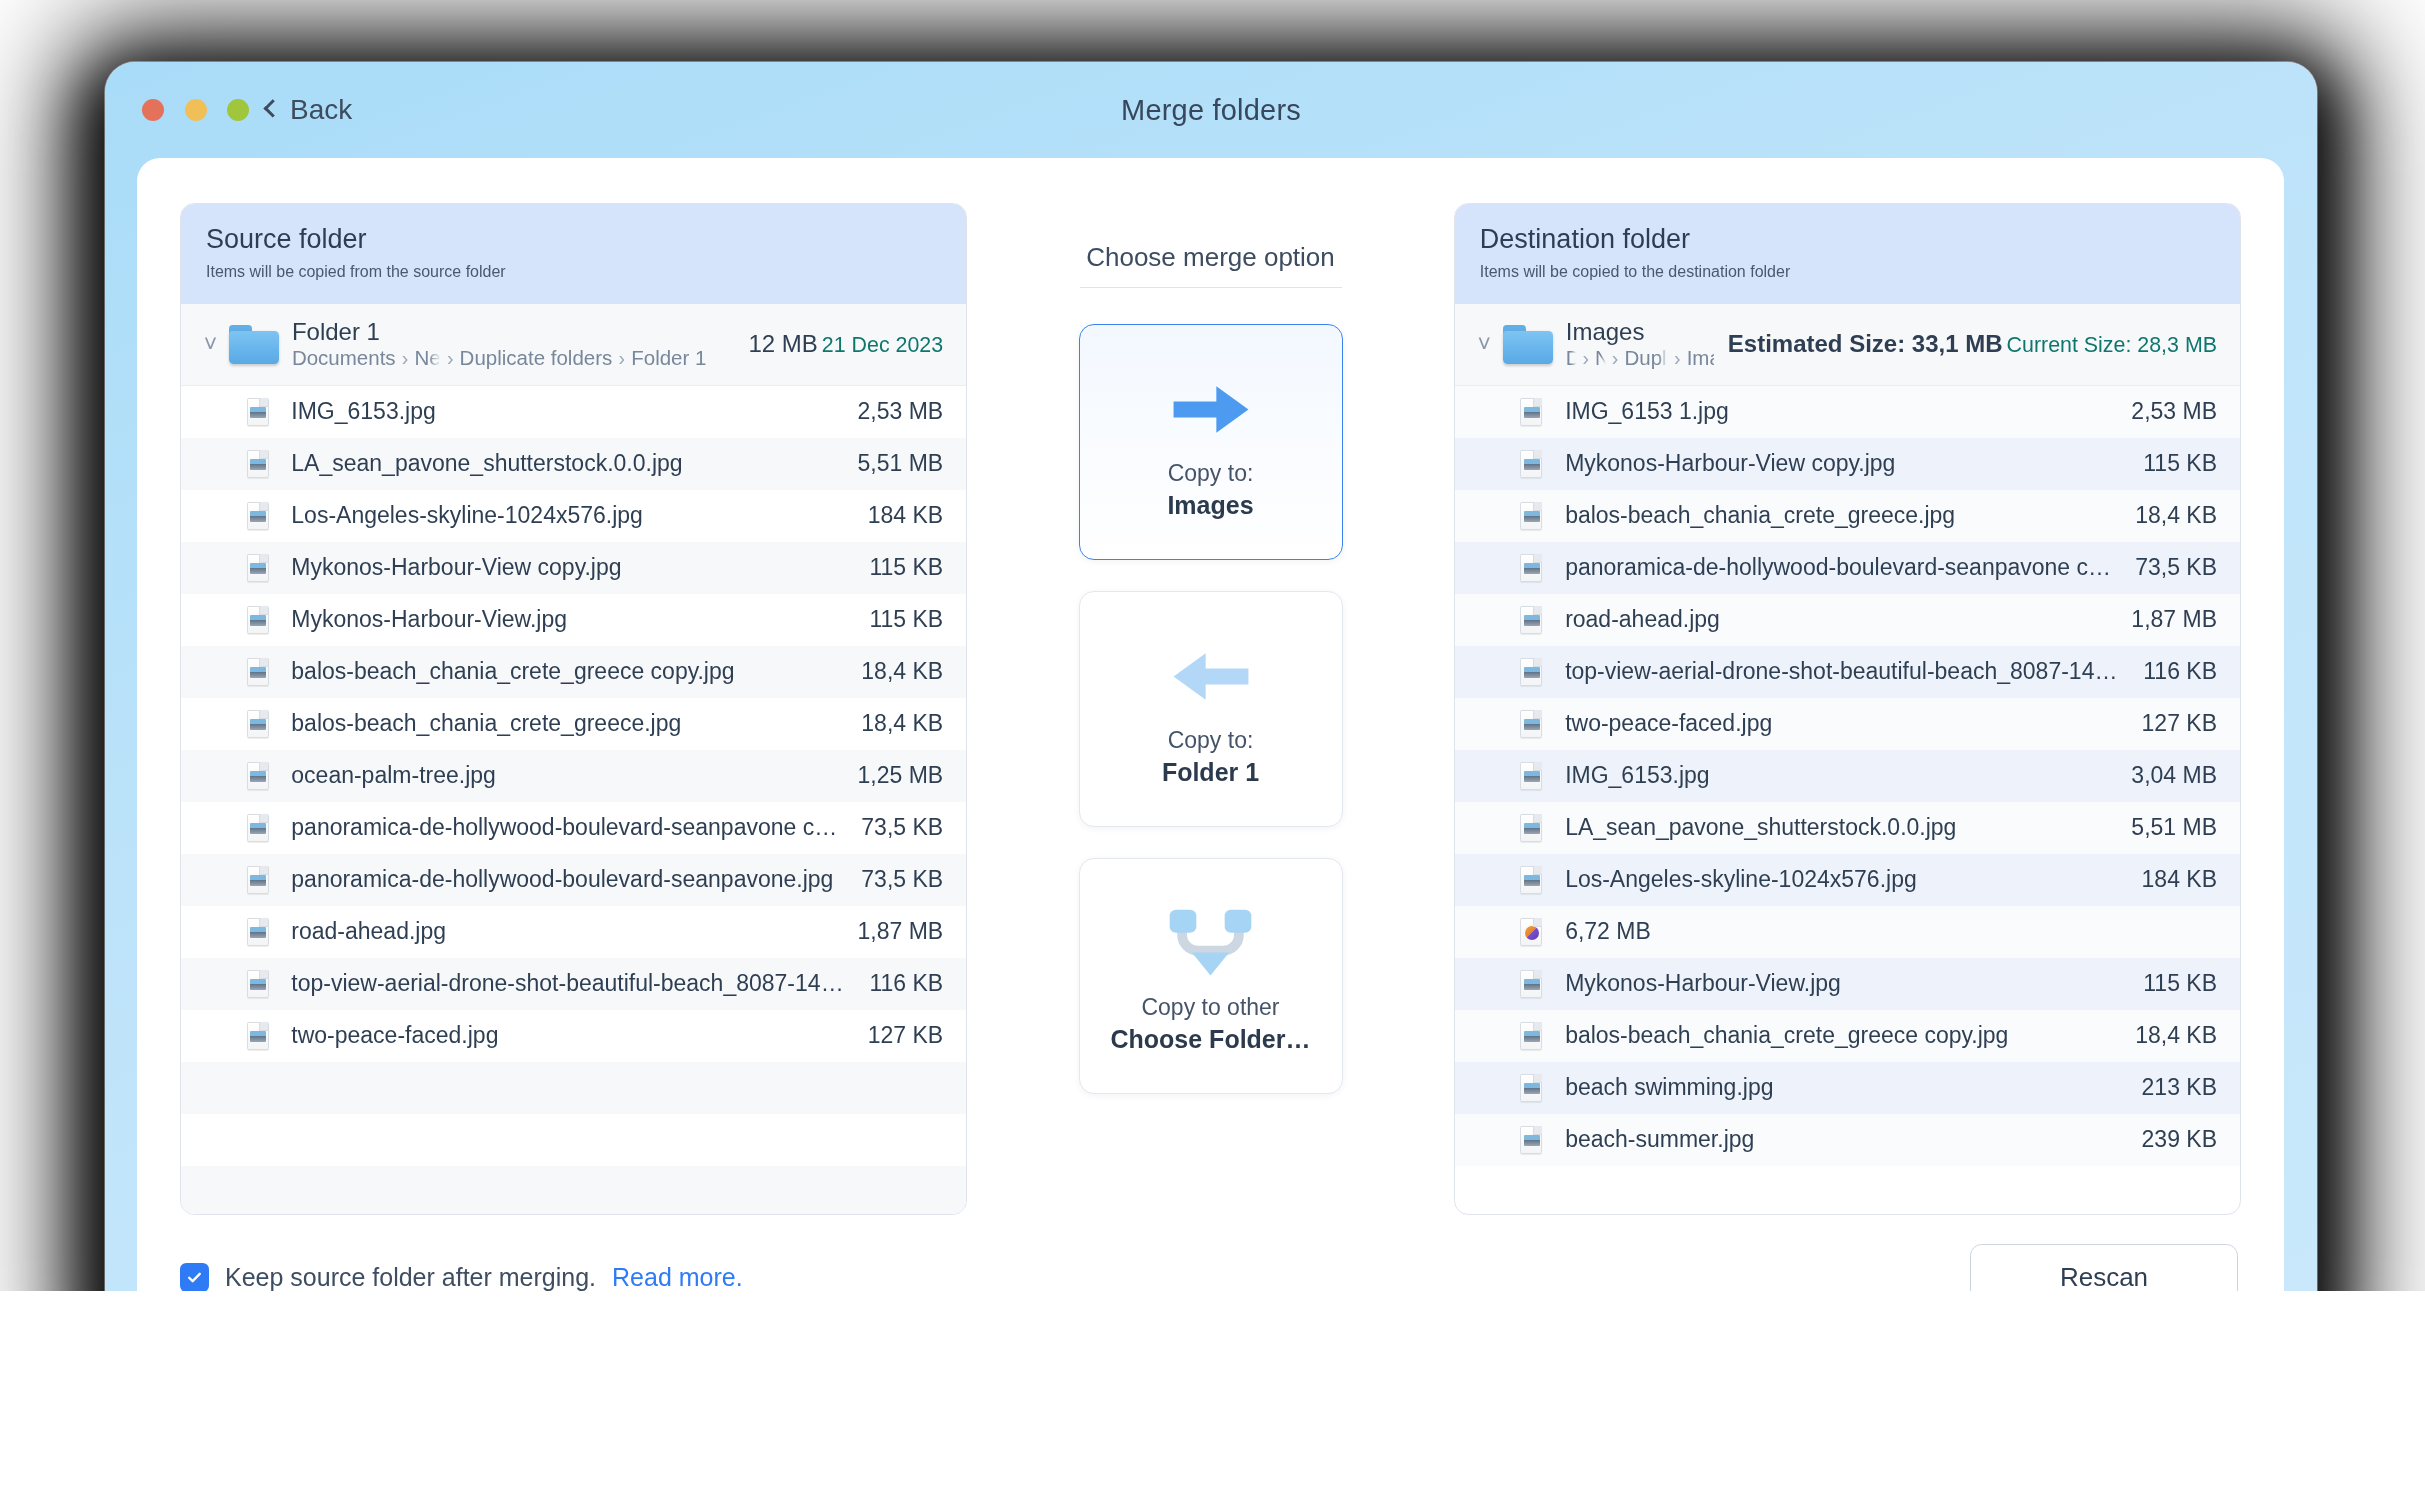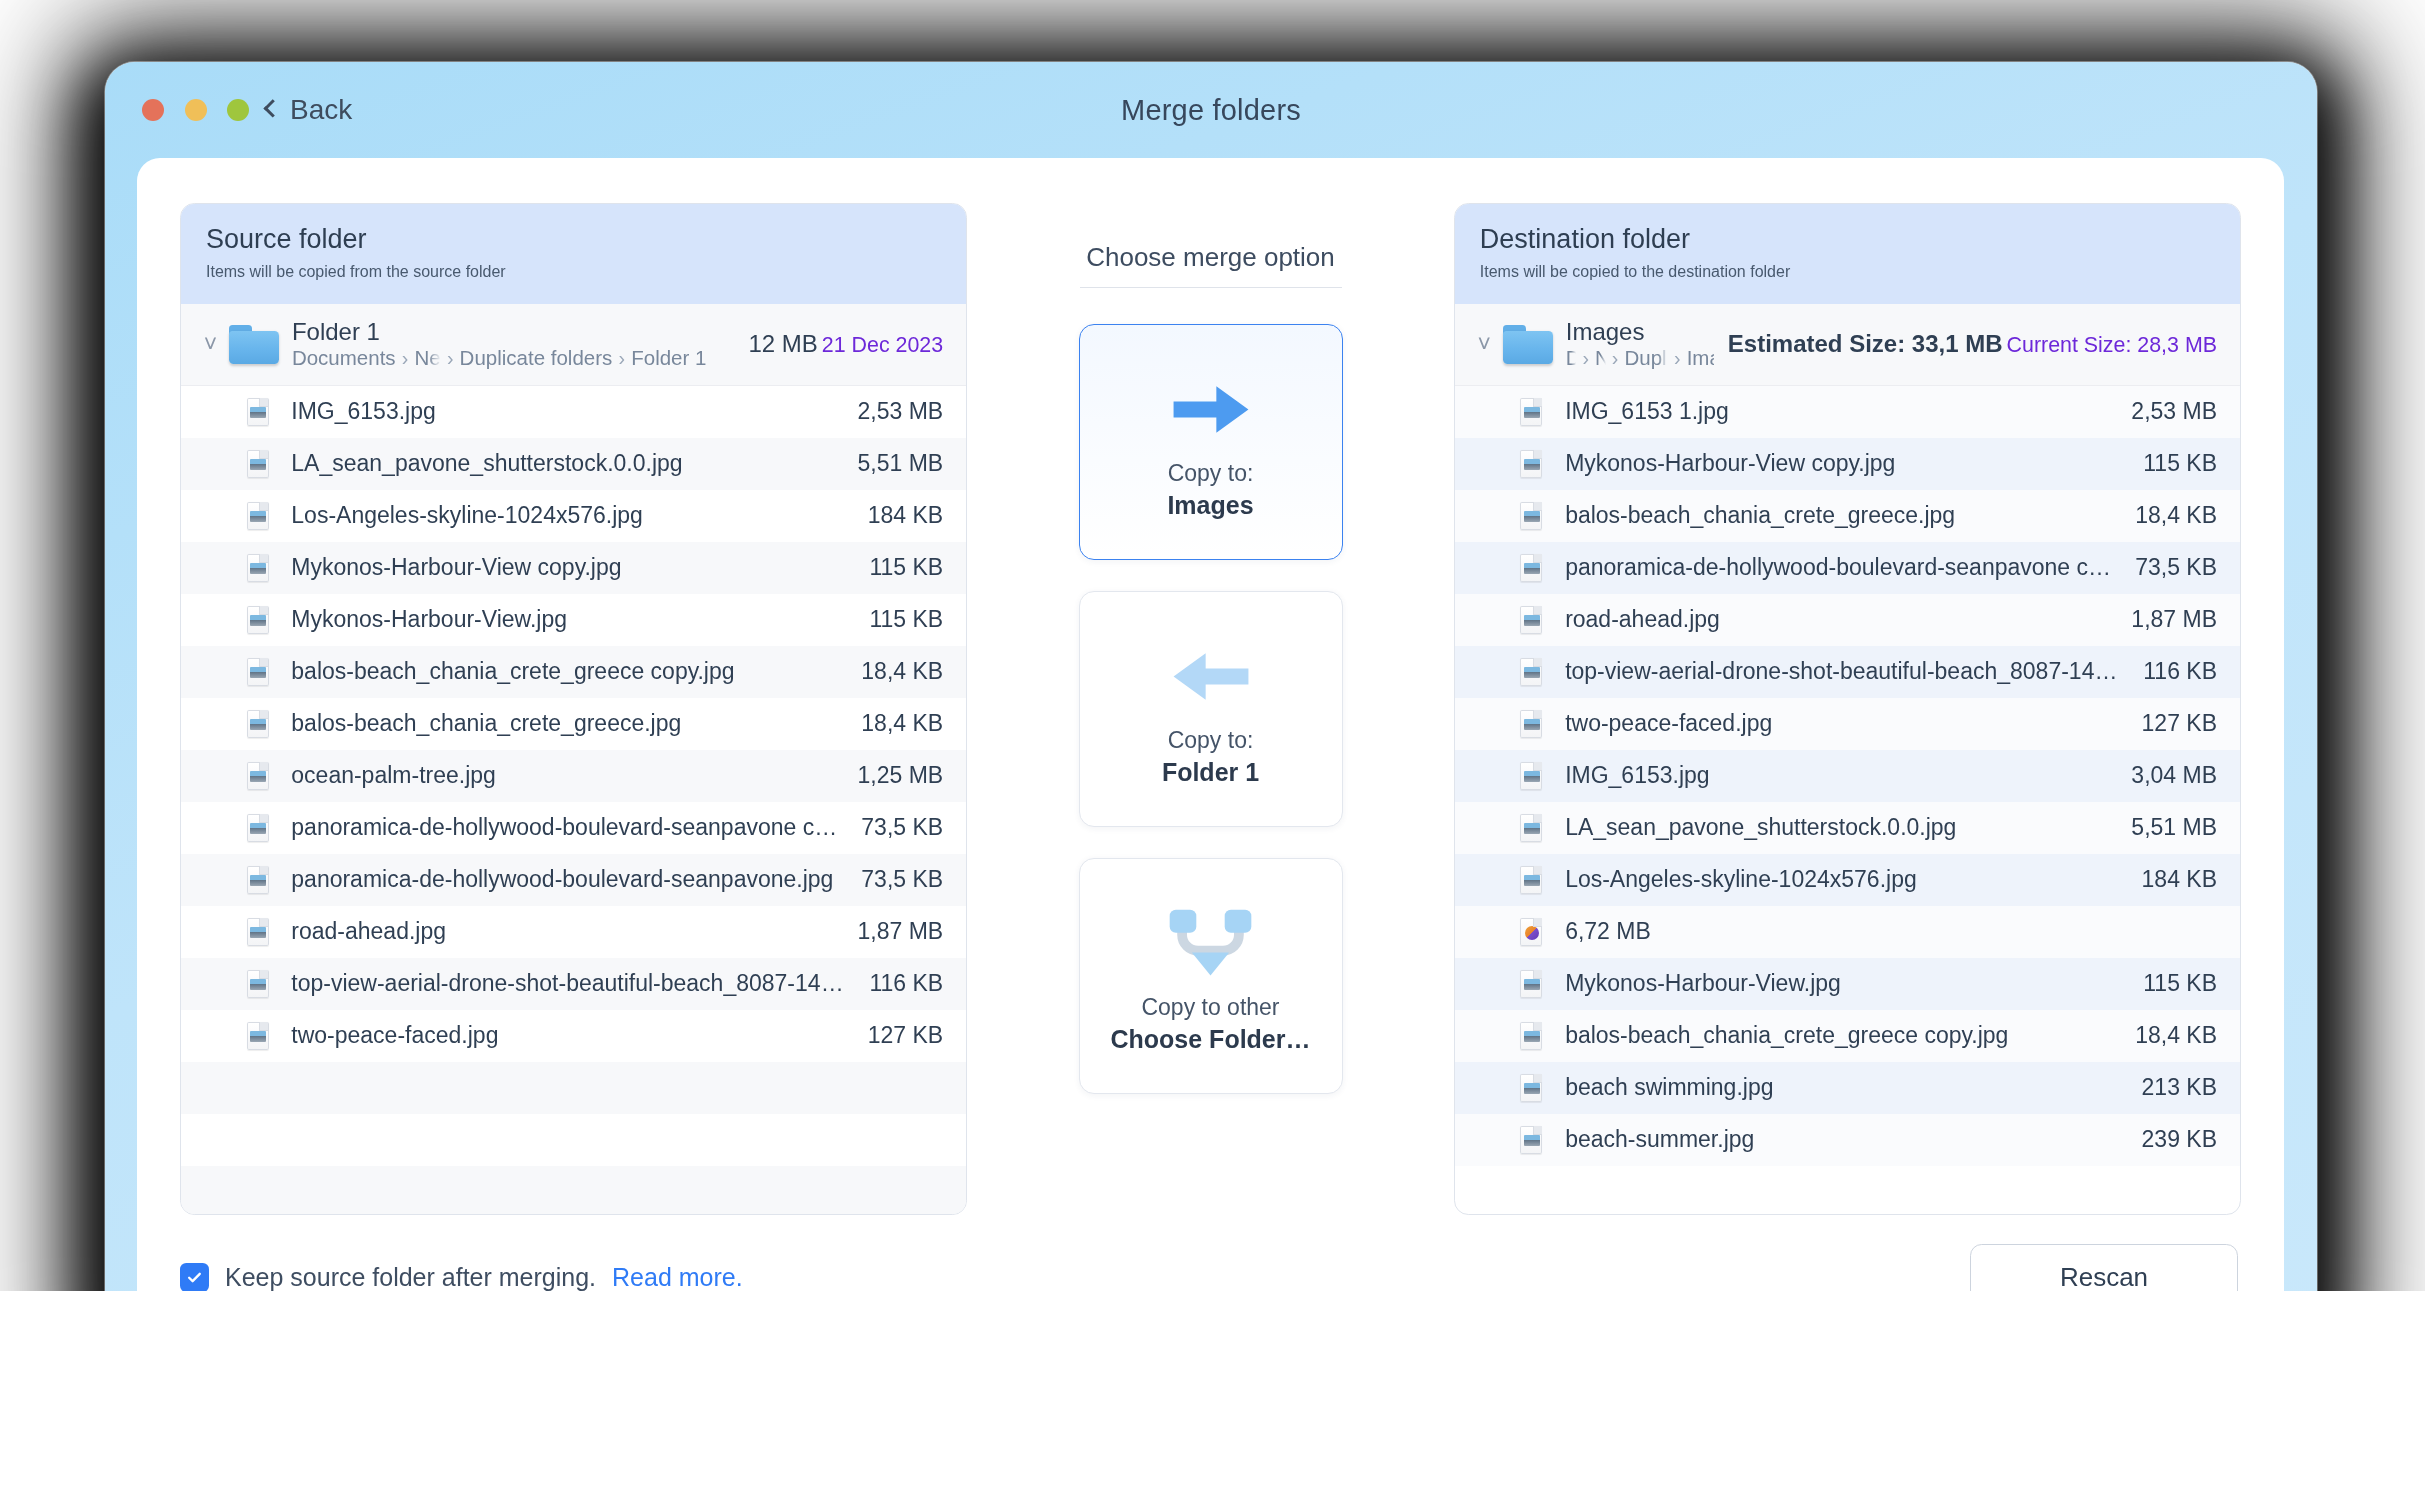--- a/index.html
+++ b/index.html
@@ -202,21 +202,21 @@
     padding-left: 14.3px;
   }
   .folder-size {
     font-size: 24px;
     color: #2f3f53;
     margin-bottom: 3.6px;
     white-space: nowrap;
   }
   .folder-sub {
     font-size: 21.4px;
-    color: #6d28d9;
+    color: #0f766e;
     white-space: nowrap;
   }
   .folder-right.est .folder-size { font-weight: 700; }
 
   
   .filelist {
     flex: 1 1 auto;
     overflow: hidden;
   }
   .file-row {

